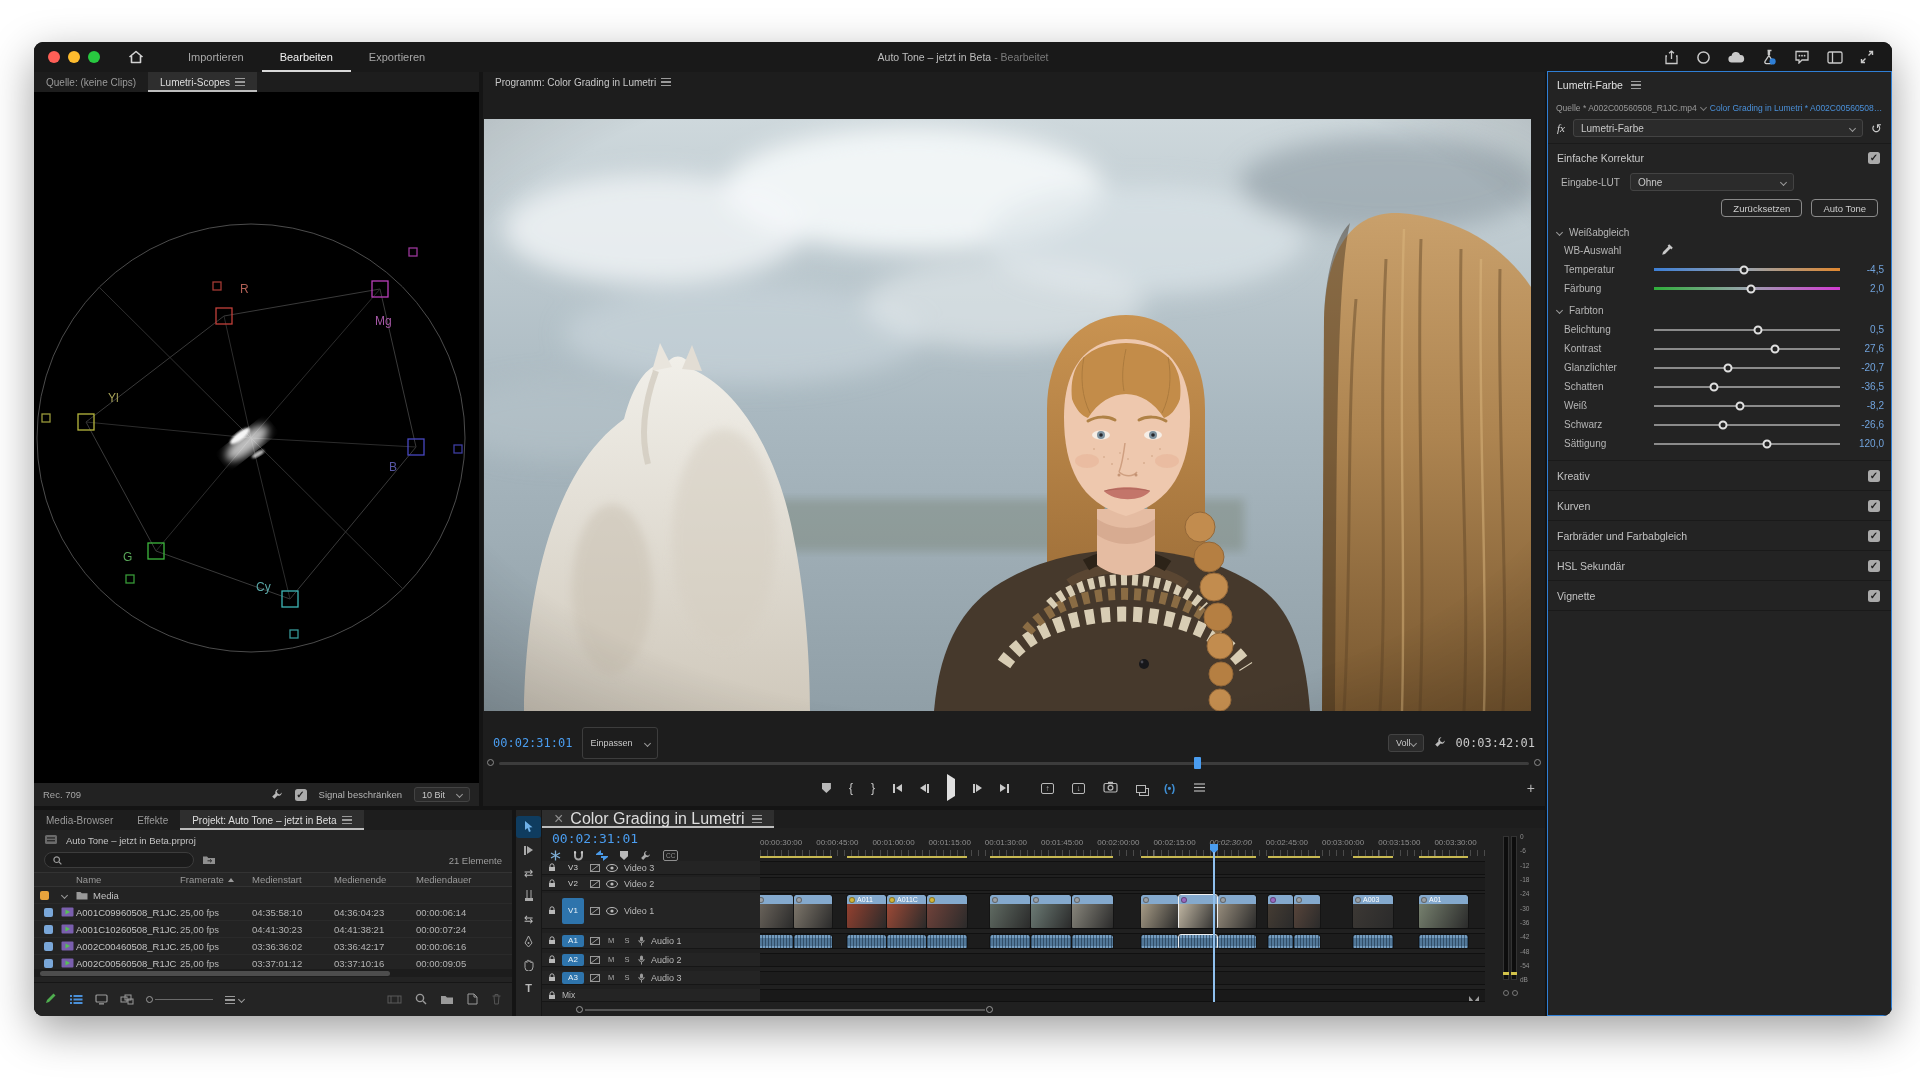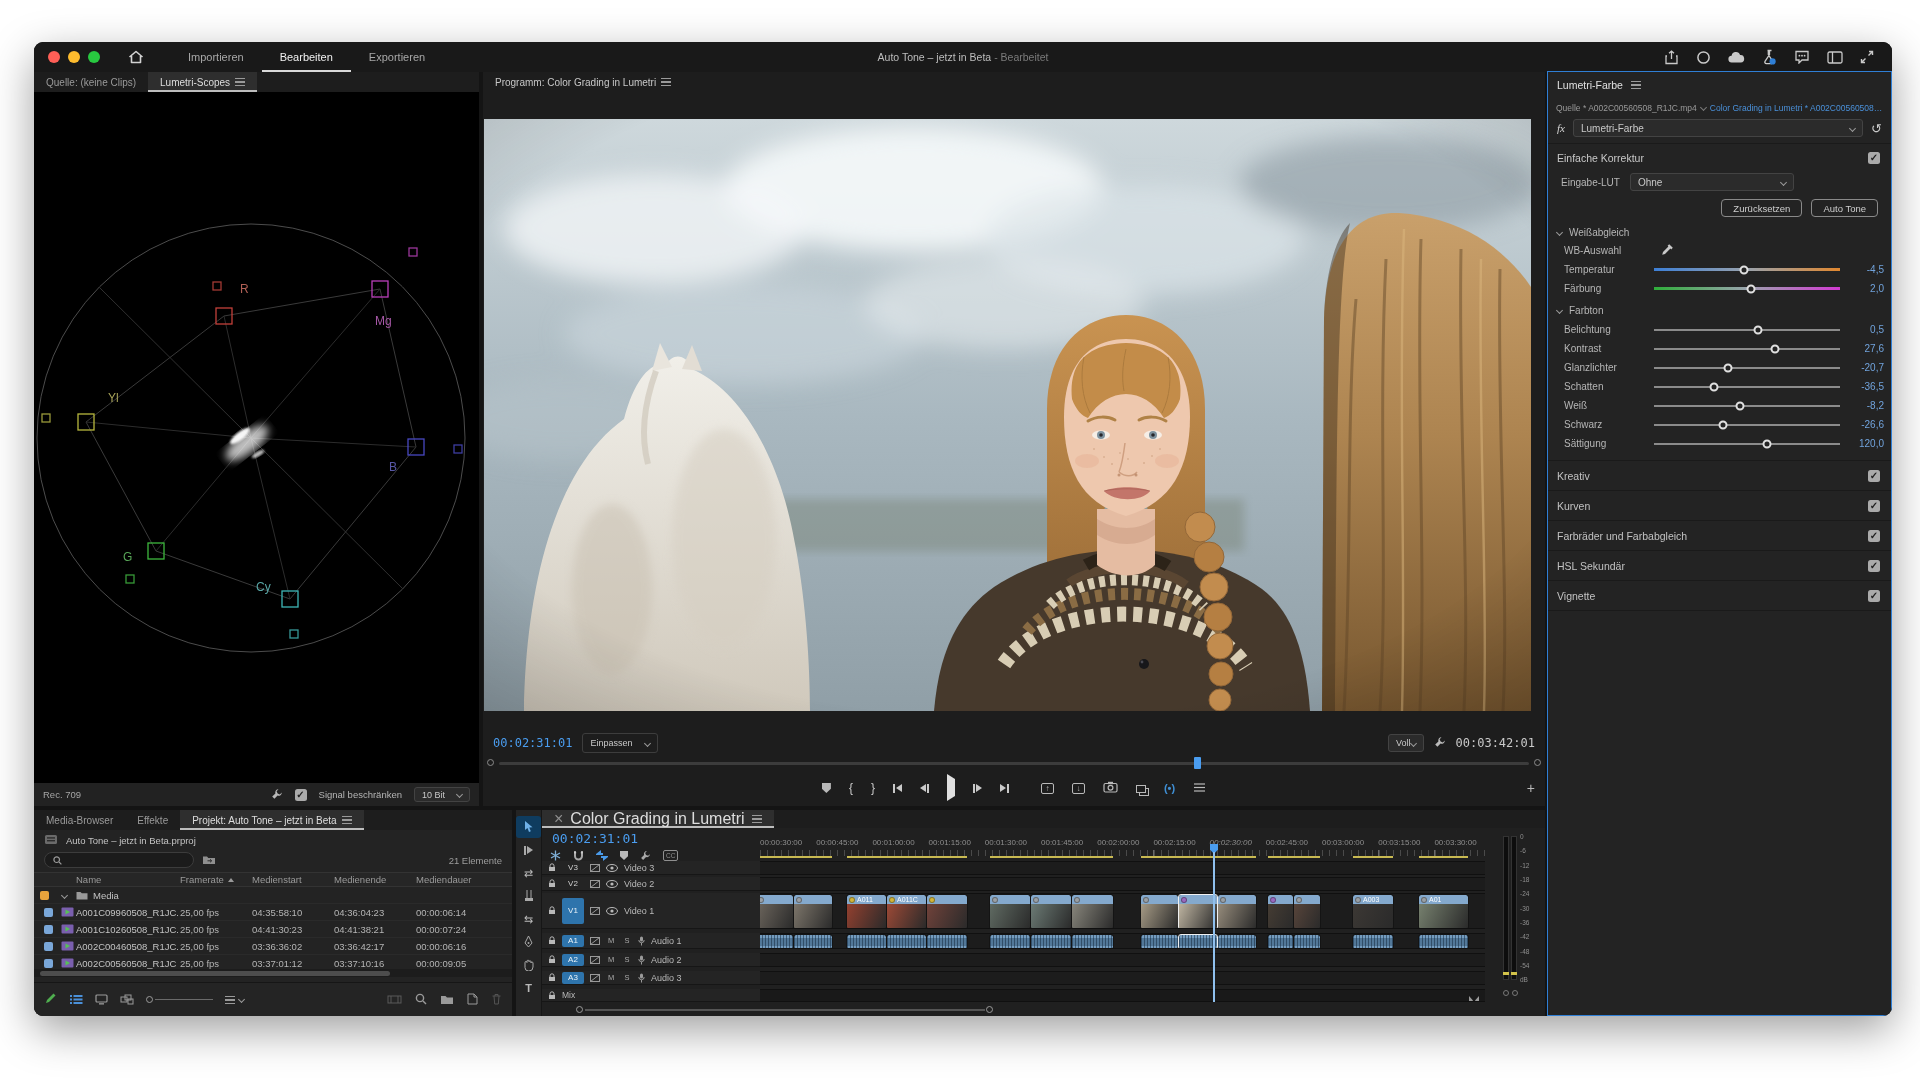--- a/index.html
+++ b/index.html
@@ -389,21 +389,21 @@
           </g>
           <circle cx="660" cy="545" r="5" fill="#17171a"></circle>
           <circle cx="658" cy="543" r="1.4" fill="#4a4a52"></circle>
         </g>
         <rect width="1047" height="592" fill="url(#vig)"></rect>
       </svg>
     </div>
 
     <div class="abs" style="left:0;top:660px;width:1062px;height:22px;display:flex;align-items:center;padding:0 10px;gap:10px;">
       <span style="font-family:'DejaVu Sans Mono',monospace;font-size:12px;color:#4a9df0;">00:02:31:01</span>
-      <span class="dd" style="height:20px;width:76px;font-size:9px;background:transparent;border-color:#3d3d3d;">
+      <span class="dd" style="height:32px;width:76px;font-size:9px;background:transparent;border-color:#3d3d3d;">
             <span>Einpassen</span>
             <span class="chevd"></span>
           </span>
       <span style="margin-left:auto;" class="dd" style2="">
             <span style="font-size:9px;">Voll</span>
             <span class="chevd"></span>
           </span>
       <span>
         <svg width="12" height="12" viewBox="0 0 12 12">
               <path d="M7.5 1.2 a3.2 3.2 0 0 0 -3.1 4.2 L1.2 8.6 L3.4 10.8 L6.6 7.6 A3.2 3.2 0 0 0 10.8 4.5 L8.8 6.4 L6.6 5.4 L5.6 3.2 Z" fill="#b9b9b9"></path>

